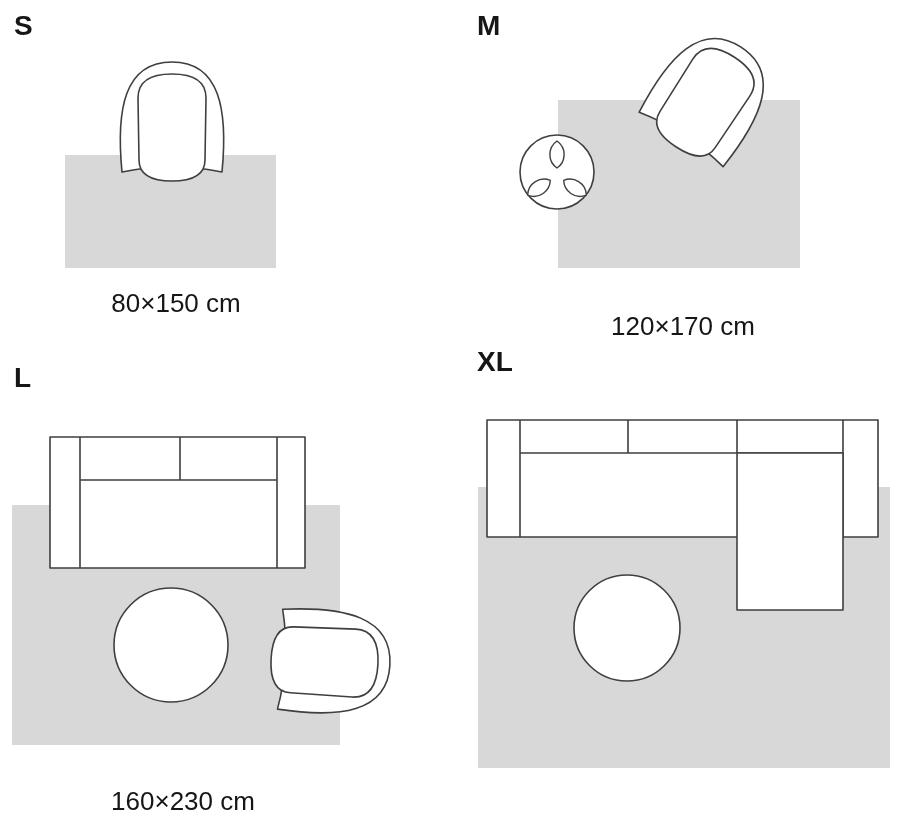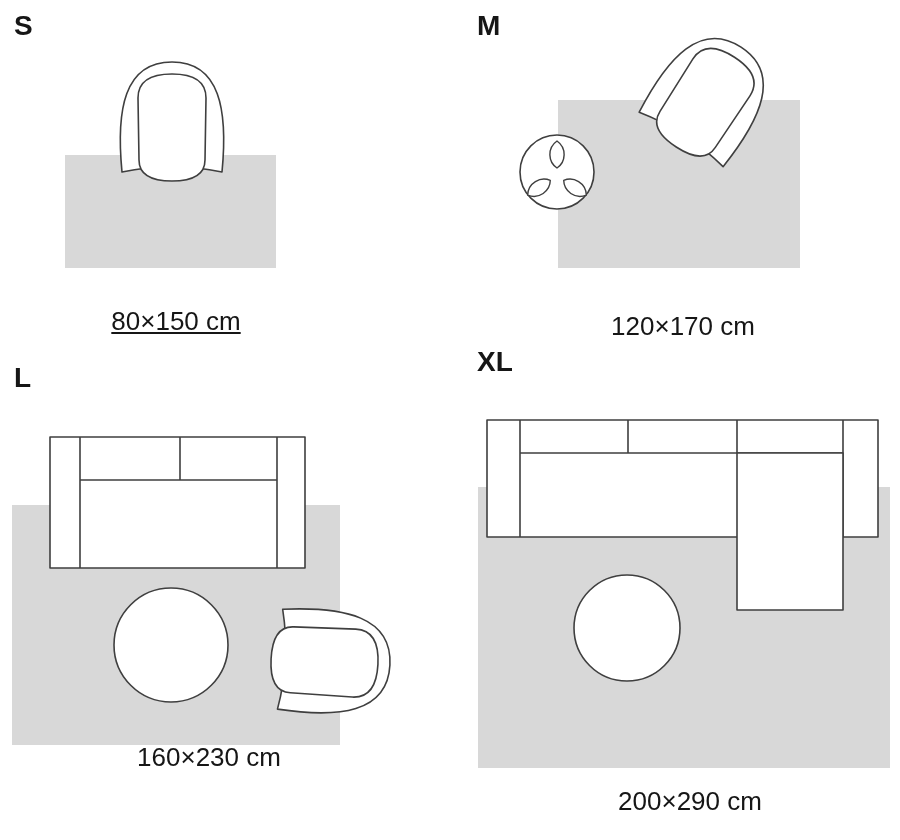--- a/index.html
+++ b/index.html
@@ -113,18 +113,17 @@
       </g>
       <circle class="furn" cx="627" cy="628" r="53"></circle>
     </g>
   </svg>
 
   <div class="size-label" style="left:14px; top:12px;">S</div>
   <div class="size-label" style="left:477px; top:12px;">M</div>
   <div class="size-label" style="left:14px; top:364px;">L</div>
   <div class="size-label" style="left:477px; top:348px;">XL</div>
 
-  <div class="size-caption" style="left:176px; top:308px;text-decoration:underline;">80×150 cm</div>
+  <div class="size-caption" style="left:176px; top:290px;">80×150 cm</div>
   <div class="size-caption" style="left:683px; top:306px;margin-top:7px;">120×170 cm</div>
-  <div class="size-caption" style="left:183px; top:744px;margin-left:26px;">160×230 cm</div>
-  <div class="size-caption" style="left:690px; top:788px;">200×290 cm</div>
+  <div class="size-caption" style="left:183px; top:788px;">160×230 cm</div>
 
 </div>
 
 </body></html>

